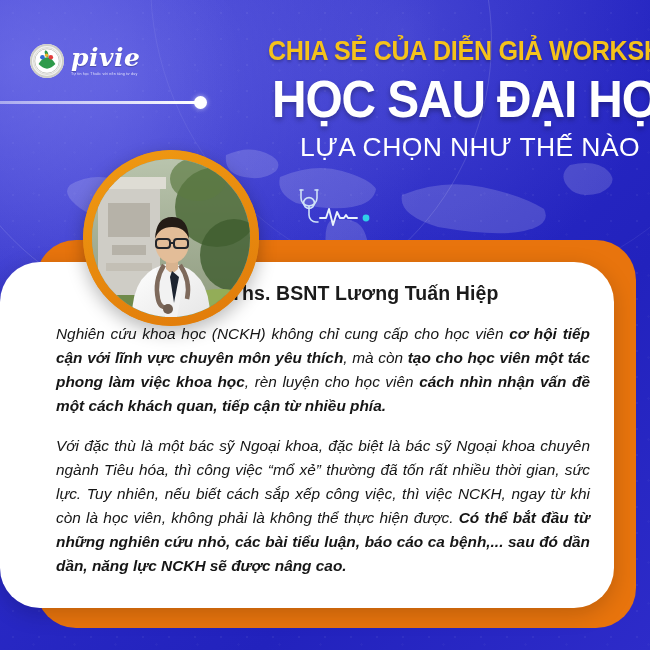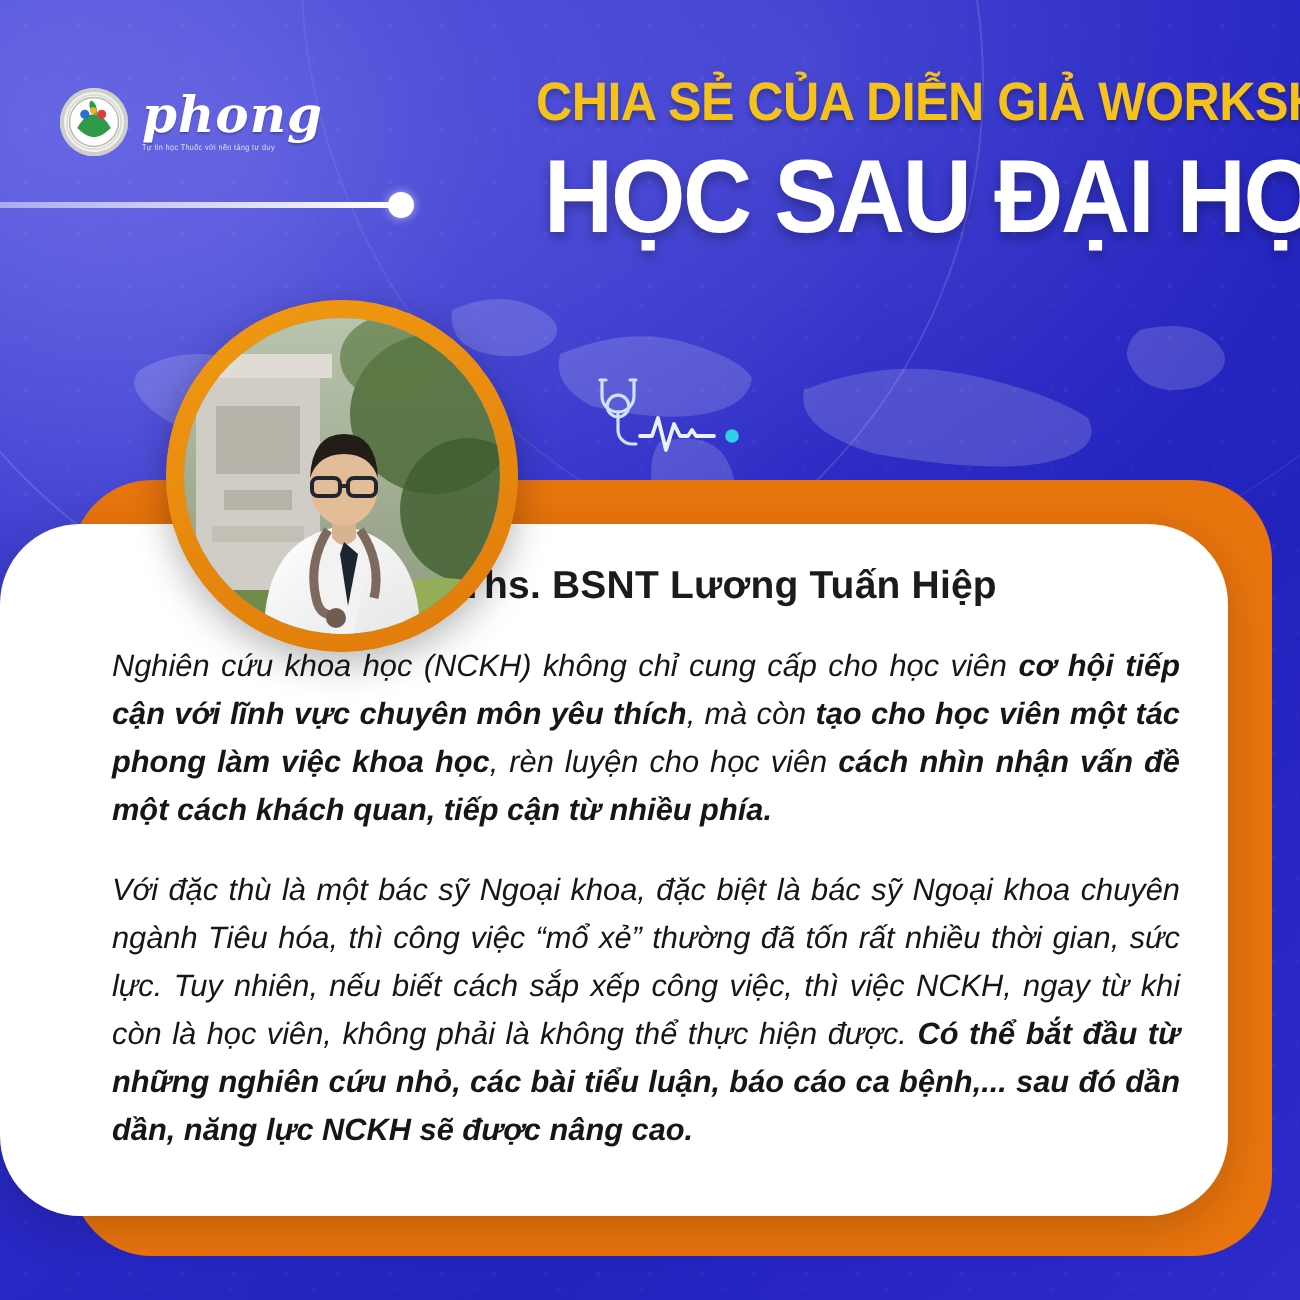--- a/index.html
+++ b/index.html
@@ -180,31 +180,32 @@
           <circle cx="17" cy="17" r="16" fill="none" stroke="#b9b9b2" stroke-width="1"></circle>
           <path d="M6 21 q5-9 11-9 q6 0 11 9 q-6 6-11 6 q-5 0-11-6z" fill="#2e9a4a"></path>
           <path d="M17 12 q-5-6-2-9 q4 1 4 9z" fill="#2e9a4a"></path>
           <circle cx="11" cy="12" r="3" fill="#2f6fd0"></circle>
           <circle cx="22" cy="12" r="3" fill="#e23b3b"></circle>
           <circle cx="16.5" cy="9.5" r="2.2" fill="#f0b429"></circle>
         </svg>
       </div>
     </div>
     <div class="logo-word">
-      <div class="logo-name">phong</div>
+      <div class="logo-name">pivie</div>
       <div class="logo-tag">Tự tin học Thuốc với nền tảng tư duy</div>
     </div>
   </div>
 
   <div class="rule"></div>
   <div class="rule-dot"></div>
 
   <div class="head-wrap">
     <div class="kicker">CHIA SẺ CỦA DIỄN GIẢ WORKSHOP</div>
     <div class="headline">HỌC SAU ĐẠI HỌC</div>
+    <div class="sub1">LỰA CHỌN NHƯ THẾ NÀO</div>
   </div>
 
   <svg class="steth" viewBox="0 0 98 44">
     <g fill="none" stroke="#cfe2f7" stroke-width="1.6" stroke-linecap="round">
       <path d="M14 4 v8 a8 8 0 0 0 16 0 v-8"></path>
       <path d="M13 4 h3 M28 4 h3"></path>
       <path d="M22 20 v9 a7 7 0 0 0 7 7 h2"></path>
       <circle cx="22" cy="17" r="5.4"></circle>
     </g>
     <path d="M33 32 h6 l3-9 l4 16 l4-13 l3 6 h4 l2-3 l2 3 h9" fill="none" stroke="#e9f2fb" stroke-width="1.9" stroke-linecap="round" stroke-linejoin="round"></path>

